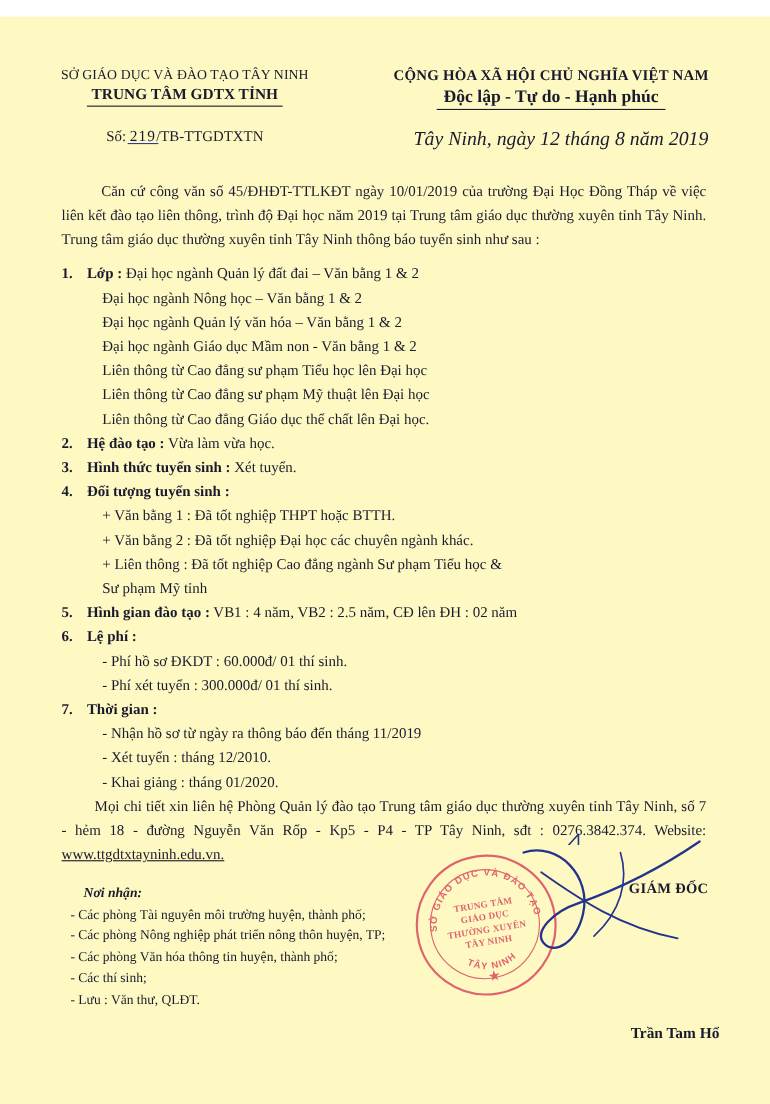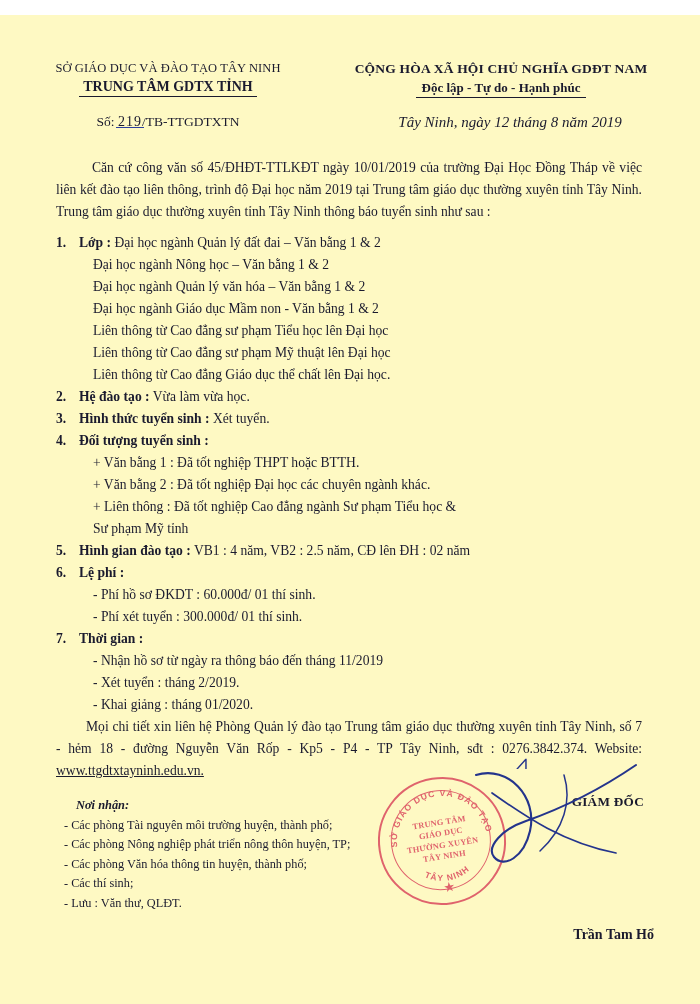--- a/index.html
+++ b/index.html
@@ -50,21 +50,21 @@
     display: inline-block;
     border-bottom: 1.2px solid #1a1a2e;
     padding: 0 4px 1px 4px;
   }
   .hdr-r1 {
     font-size: 13.5px;
     font-weight: bold;
     letter-spacing: .2px;
   }
   .hdr-r2 {
-    font-size: 13px;
+    font-size: 16px;
     font-weight: bold;
     margin-top: 3px;
   }
   .hdr-r2 .underline-box {
     display: inline-block;
     border-bottom: 1.2px solid #1a1a2e;
     padding: 0 6px 1px 6px;
   }
   .so-row {
     margin-top: 16px;
@@ -87,21 +87,21 @@
   }
   .so-number::after {
     content: "";
     position: absolute;
     left: -2px; right: -2px;
     bottom: 1px;
     height: 1px;
     background: #2c3e9e;
   }
   .date-text {
-    font-size: 15px;
+    font-size: 18px;
     font-style: italic;
     width: 340px;
     text-align: center;
     padding-right: 20px;
   }
   
   .title {
     text-align: center;
     font-size: 20px;
     font-weight: bold;
@@ -250,21 +250,21 @@
 <div class="page">
 
   <div class="header">
     <div class="hdr-left">
       <div class="hdr-line1">SỞ GIÁO DỤC VÀ ĐÀO TẠO TÂY NINH</div>
       <div class="hdr-line2">
         <span class="underline-box">TRUNG TÂM GDTX TỈNH</span>
       </div>
     </div>
     <div class="hdr-right">
-      <div class="hdr-r1">CỘNG HÒA XÃ HỘI CHỦ NGHĨA GDĐT NAM</div>
+      <div class="hdr-r1">CỘNG HÒA XÃ HỘI CHỦ NGHĨA VIỆT NAM</div>
       <div class="hdr-r2">
         <span class="underline-box">Độc lập - Tự do - Hạnh phúc</span>
       </div>
     </div>
   </div>
 
   <div class="so-row">
     <div class="so-text">
       <span>Số:</span>
       <span class="so-number">219</span><span>/TB-TTGDTXTN</span>
@@ -349,21 +349,21 @@
       </div>
     </div>
 
     <div>
       <div class="numbered">
         <span class="num">7.</span>
         <span class="sec-head">Thời gian :</span>
       </div>
       <div class="item-list">
         <div>- Nhận hồ sơ từ ngày ra thông báo đến tháng 11/2019</div>
-        <div>- Xét tuyển : tháng 2/2019.</div>
+        <div>- Xét tuyển : tháng 12/2010.</div>
         <div>- Khai giảng : tháng 01/2020.</div>
       </div>
     </div>
 
     <div class="para" style="text-indent:30px;"><span>Mọi chi tiết xin liên hệ Phòng Quản lý đào tạo Trung tâm giáo dục thường xuyên tỉnh Tây Ninh, số 7 - hẻm 18 - đường Nguyễn Văn Rốp - Kp5 - P4 - TP Tây Ninh, sđt : 0276.3842.374. Website: </span><span class="link">www.ttgdtxtayninh.edu.vn.</span></div>
   </div>
 
   <div class="footer">
     <div class="noi-nhan">Nơi nhận:</div>
     <div class="recipients">

